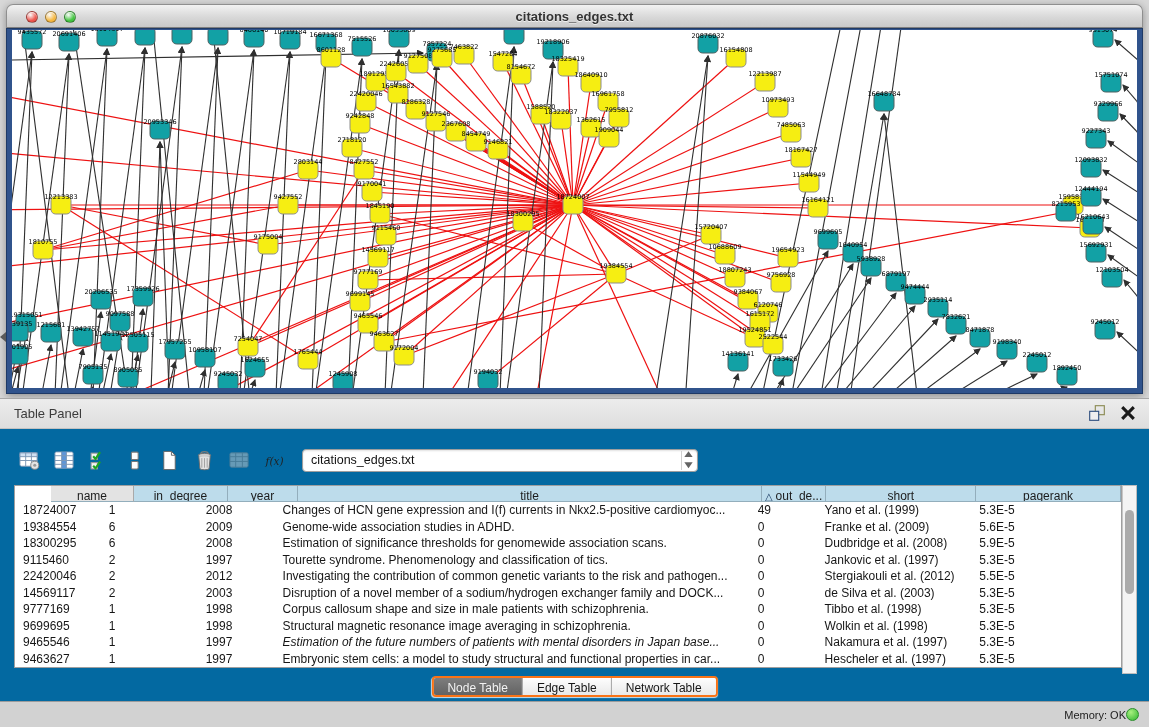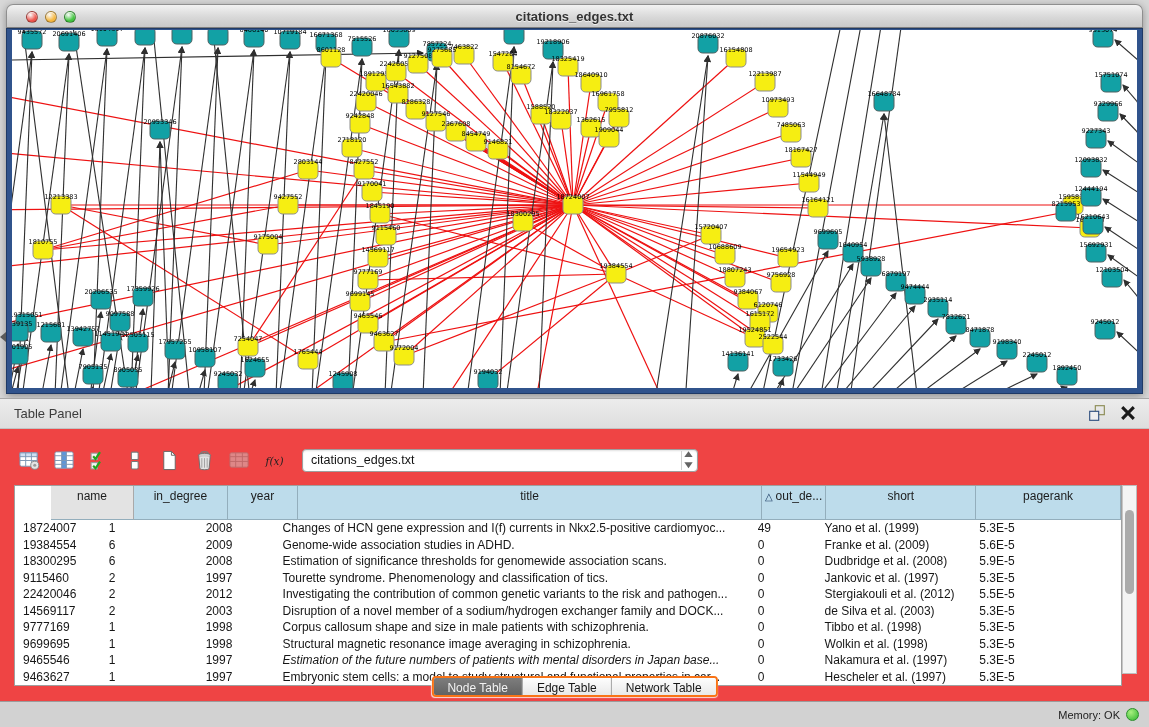--- a/index.html
+++ b/index.html
@@ -16,41 +16,41 @@
   .traffic { position:absolute; left:19px; top:6px; display:flex; gap:7px; }
   .light { width:12px; height:12px; border-radius:50%; border:1px solid rgba(0,0,0,.35);
     box-shadow:inset 0 1px 1px rgba(255,255,255,.7); }
   .win-body { position:absolute; left:0; right:0; top:24px; bottom:0;
     background:#30538c; padding:2px 6px 6px 6px; box-shadow:inset 0 0 0 1px #1f3a66; }
   #net-canvas { position:relative; width:100%; height:100%; background:#ffffff; overflow:hidden; }
   #net-svg { position:absolute; left:0; top:0; width:100%; height:100%; }
 
   
   #table-panel { position:absolute; left:0; top:398px; width:1149px; height:329px;
-    background:#ef4444; border-top:1px solid #a8a8a8; }
+    background:#0369a1; border-top:1px solid #a8a8a8; }
   .panel-header { position:absolute; left:0; top:0; width:100%; height:30px;
     background:linear-gradient(#ececec,#dedede); border-bottom:1px solid #c2c2c2; }
   .panel-title { position:absolute; left:14px; top:7px; font-size:13px; color:#3c3c3c; }
   .panel-hdr-icons { position:absolute; right:12px; top:5px; display:flex; gap:13px; align-items:center; }
   .panel-hdr-btn { width:18px; height:18px; display:flex; align-items:center; justify-content:center; cursor:default; }
 
   .panel-toolbar { position:absolute; left:0; top:42px; width:100%; height:38px;
     display:flex; align-items:center; padding-left:16px; gap:8px; }
   .tb-btn { width:27px; height:27px; display:flex; align-items:center; justify-content:center; border-radius:3px; }
   .tb-btn svg { width:21px; height:21px; }
   .tb-btn.disabled { opacity:.9; }
   .combo { margin-left:6px; width:396px; height:23px; background:#ffffff; border:1px solid #9e9e9e;
     border-radius:4px; position:relative; display:flex; align-items:center;
     box-shadow:inset 0 1px 2px rgba(0,0,0,.12); }
   .combo-value { font-size:12.5px; color:#111; padding-left:8px; }
   .combo-stepper { position:absolute; right:2px; top:1px; width:14px; height:19px;
     display:flex; align-items:center; justify-content:center; border-left:1px solid #d0d0d0; }
 
   .table-wrap { position:absolute; left:14px; top:86px; width:1108px; border:1px solid #9f9f9f; background:#fff; }
-  .thead { display:flex; height:34px;padding-left:36px; }
+  .thead { display:flex; height:16px;padding-left:36px; }
   .th { font-size:12px; color:#1c1c1c; text-align:center; line-height:21px;
     background:#bddceb; border-right:1px solid #93aebc; border-bottom:1px solid #93aebc;
     overflow:hidden; white-space:nowrap; }
   .th.plain { background:#e3e3e3; border-right:1px solid #a9a9a9; }
   .th .sort-glyph { font-size:10px; color:#14335c; margin-right:3px; }
   .tr { display:flex; height:16.5px; background:#fff; }
   .td { font-size:12px; color:#161616; line-height:16.5px; padding-left:8px;
     overflow:hidden; white-space:nowrap; }
   .td.title-cell { padding-left:12px; }
   .vscroll { position:absolute; left:1122px; top:86px; width:15px; height:189px;
@@ -61,21 +61,21 @@
   .seg { position:absolute; left:50%; transform:translateX(-50%); display:flex; height:21px;
     border:2px solid #f97316; border-radius:4px; overflow:hidden; background:#f2f2f2;
     box-shadow:0 1px 1px rgba(255,255,255,.8); }
   .seg-tab { font-size:12px; padding:0 14px; line-height:20px; color:#161616;
     background:linear-gradient(#fdfdfd,#e9e9e9); border-right:1px solid #9d9d9d; }
   .seg-tab:last-child { border-right:none; }
   .seg-tab.active { background:linear-gradient(#7d7d7d,#636363); color:#f2f2f2; }
 
   .status-bar { position:absolute; left:0; top:302px; width:100%; height:27px;
     background:#d2d2d2; border-top:1px solid #9c9c9c; }
-  .status-right { position:absolute; right:10px; top:6px; display:flex; align-items:center; gap:6px; }
+  .status-right { position:absolute; right:10px; top:6px; display:flex; align-items:center; }
   .status-label { font-size:11px; color:#222; }
   .mem-dot { width:13px; height:13px; border-radius:50%; border:1px solid #2a8f2a;
     background:radial-gradient(circle at 35% 30%, #a8f07f, #2fb52f); }
 
   .collapse-arrow { position:absolute; left:0; top:332px; width:0; height:0;
     border-top:5px solid transparent; border-bottom:5px solid transparent; border-right:6px solid #5a5a5a; }
 </style>
 </head>
 <body>
 

